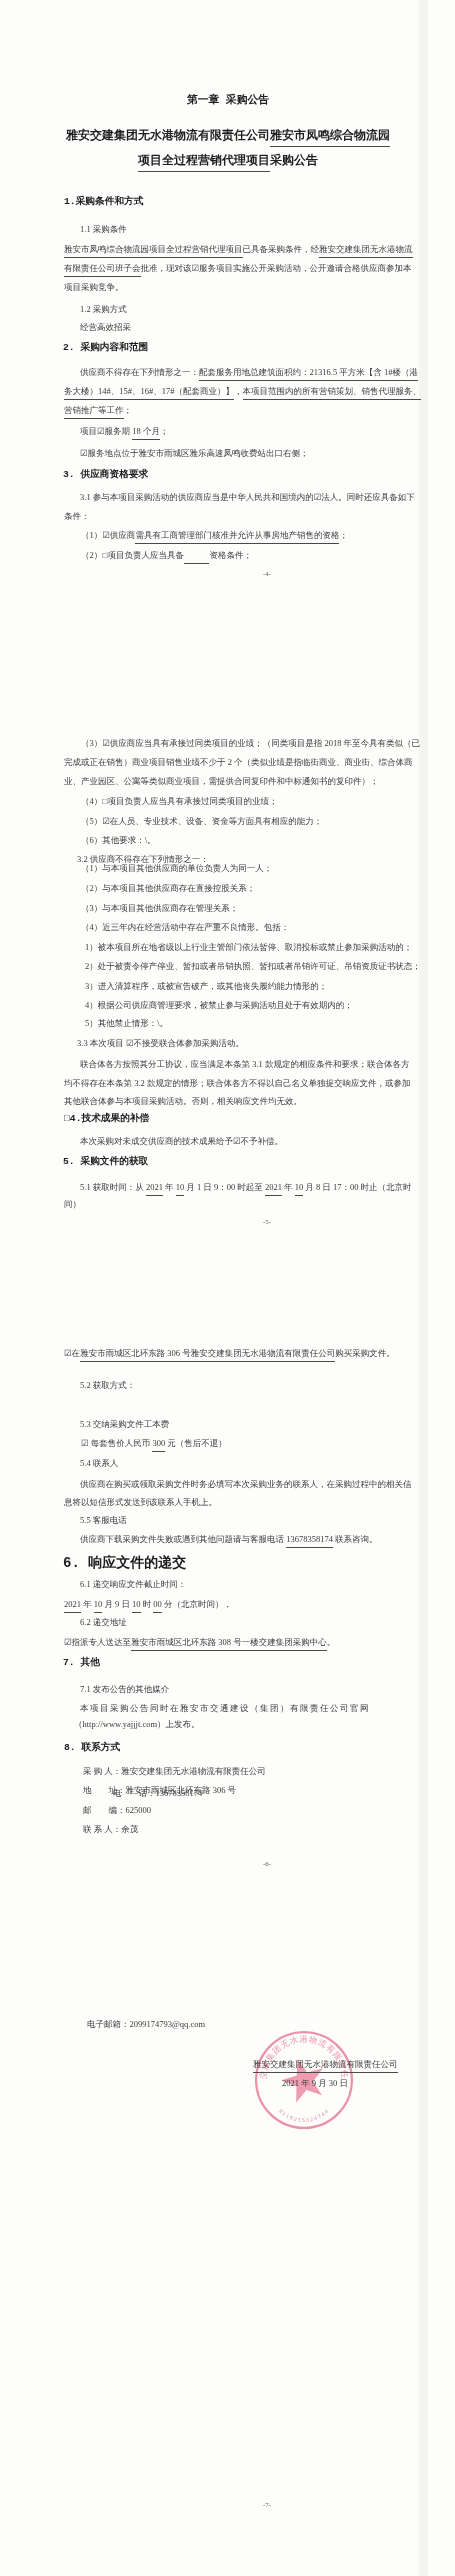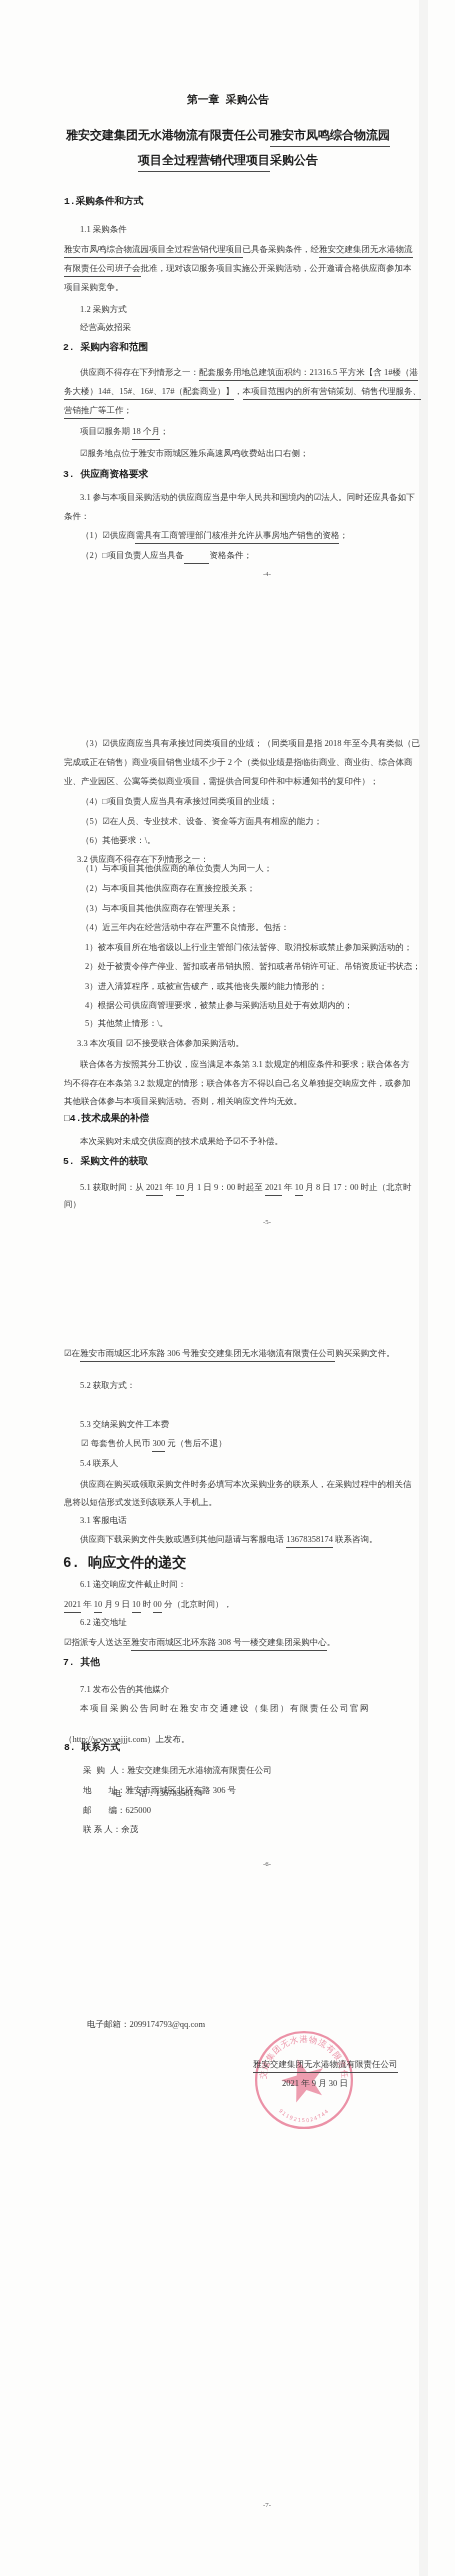--- a/index.html
+++ b/index.html
@@ -98,33 +98,33 @@
       <div class="line" style="top: 1182px; left: 80px;"><span>5.1 获取时间：从 </span><span class="u">2021</span><span> 年 </span><span class="u">10</span><span> 月 1 日 9：00 时起至 </span><span class="u">2021</span><span> 年 </span><span class="u">10</span><span> 月 8 日 17：00 时止（北京时</span></div>
       <div class="line" style="top: 1199px; left: 64px;"><span>间）</span></div>
       <div class="line" style="top: 1218px; left: 263px; font-size: 6.8px; color: rgb(86, 86, 86);"><span>-5-</span></div>
       <div class="line" style="top: 1380px; left: 80px;"><span>5.2 获取方式：</span></div>
       <div class="line" style="top: 1348px; left: 64px;"><span>☑在</span><span class="u">雅安市雨城区北环东路 306 号雅安交建集团无水港物流有限责任公司</span><span>购买采购文件。</span></div>
       <div class="line" style="top: 1419px; left: 80px;"><span>5.3 交纳采购文件工本费</span></div>
       <div class="line" style="top: 1438px; left: 81px;"><span>☑ 每套售价人民币 </span><span class="u">300</span><span> 元（售后不退）</span></div>
       <div class="line" style="top: 1458px; left: 80px;"><span>5.4 联系人</span></div>
       <div class="line" style="top: 1479px; left: 80px;"><span>供应商在购买或领取采购文件时务必填写本次采购业务的联系人，在采购过程中的相关信</span></div>
       <div class="line" style="top: 1497px; left: 64px;"><span>息将以短信形式发送到该联系人手机上。</span></div>
-      <div class="line" style="top: 1515px; left: 80px;"><span>3.1 客服电话</span></div>
+      <div class="line" style="top: 1515px; left: 80px;"><span>5.5 客服电话</span></div>
       <div class="line" style="top: 1534px; left: 80px;"><span>供应商下载采购文件失败或遇到其他问题请与客服电话 </span><span class="u">13678358174</span><span> 联系咨询。</span></div>
       <div class="line bold" style="top: 1554px; left: 63px; font-size: 14px;"><span>6. 响应文件的递交</span></div>
       <div class="line" style="top: 1579px; left: 80px;"><span>6.1 递交响应文件截止时间：</span></div>
       <div class="line" style="top: 1599px; left: 64px;"><span class="u">2021</span><span> 年 </span><span class="u">10</span><span> 月 9 日 </span><span class="u">10</span><span> 时 </span><span class="u">00</span><span> 分（北京时间），</span></div>
       <div class="line" style="top: 1617px; left: 80px;"><span>6.2 递交地址</span></div>
       <div class="line" style="top: 1637px; left: 64px;"><span>☑指派专人送达至</span><span class="u">雅安市雨城区北环东路 308 号一楼交建集团采购中心</span><span>。</span></div>
       <div class="line bold" style="top: 1657px; left: 63px; font-size: 9.7px;"><span>7. 其他</span></div>
       <div class="line" style="top: 1684px; left: 80px;"><span>7.1 发布公告的其他媒介</span></div>
       <div class="line" style="top: 1703px; left: 80px; letter-spacing: 1.5px;"><span>本项目采购公告同时在雅安市交通建设（集团）有限责任公司官网</span></div>
-      <div class="line" style="top: 1719px; left: 64px; margin-top: 15px;"><span>（http://www.yajjjt.com）上发布。</span></div>
+      <div class="line" style="top: 1719px; left: 74px;"><span>（http://www.yajjjt.com）上发布。</span></div>
       <div class="line bold" style="top: 1742px; left: 64px; font-size: 9.7px;"><span>8. 联系方式</span></div>
-      <div class="line" style="top: 1766px; left: 83px; font-family: Liberation Mono, monospace;"><span>采 购 人：雅安交建集团无水港物流有限责任公司</span></div>
+      <div class="line" style="top: 1766px; left: 83px;"><span>采 购 人：雅安交建集团无水港物流有限责任公司</span></div>
       <div class="line" style="top: 1785px; left: 83px;"><span>地　　址：雅安市雨城区北环东路 306 号</span></div>
       <div class="line" style="top: 1805px; left: 83px;"><span>邮　　编：625000</span></div>
       <div class="line" style="top: 1824px; left: 83px;"><span>联 系 人：余茂</span></div>
       <div class="line" style="top: 1788px; left: 83px; margin-left: 30px;"><span>电　　话：13678358174</span></div>
       <div class="line" style="top: 1860px; left: 263px; font-size: 6.8px; color: rgb(86, 86, 86);"><span>-6-</span></div>
       <div class="line" style="top: 2019px; left: 87px;"><span>电子邮箱：2099174793@qq.com</span></div>
       <div class="line" style="top: 2059px; left: 253px;"><span class="u">雅安交建集团无水港物流有限责任公司</span></div>
       <div class="line" style="top: 2078px; left: 282px;"><span>2021 年 9 月 30 日</span></div>
       <div class="line" style="top: 2501px; left: 263px; font-size: 6.8px; color: rgb(86, 86, 86);"><span>-7-</span></div>
     </div>

